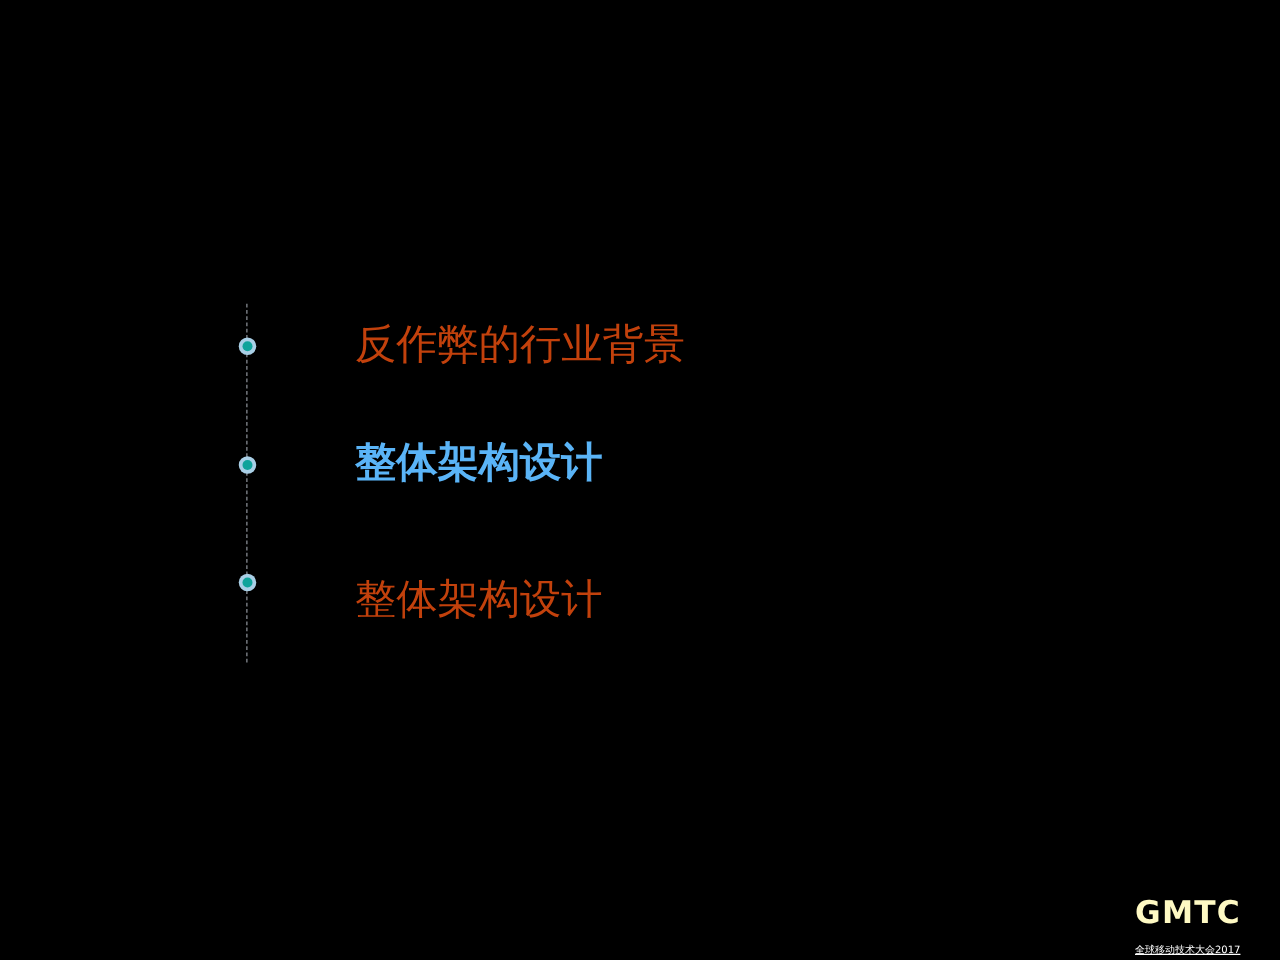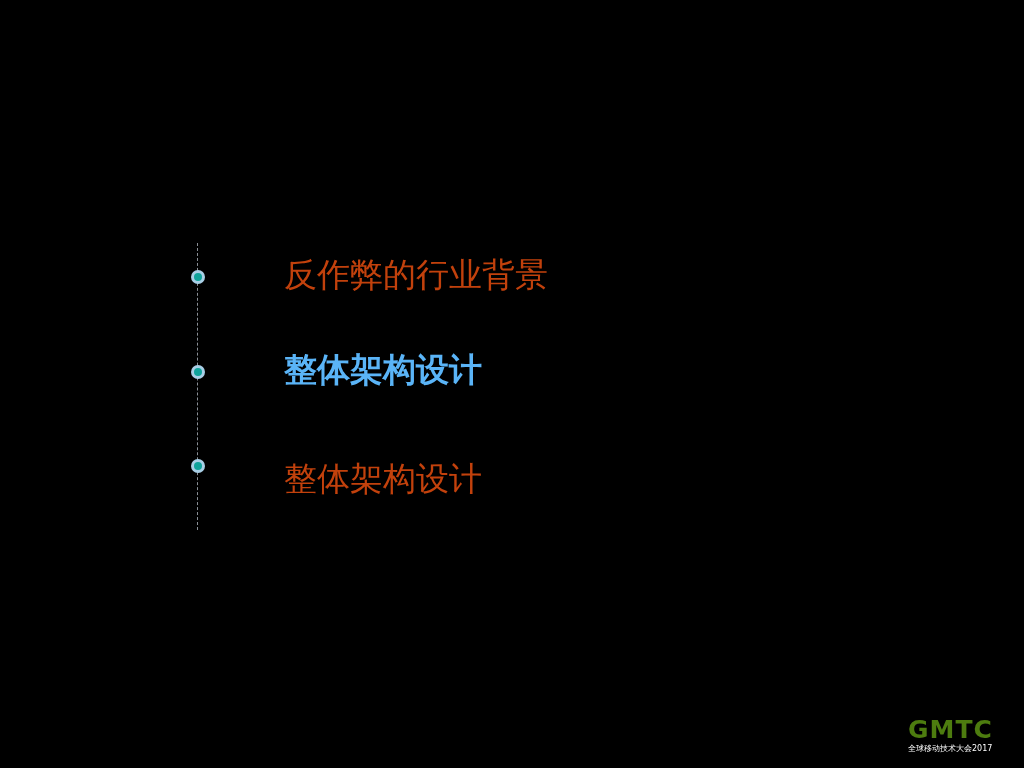--- a/index.html
+++ b/index.html
@@ -62,29 +62,30 @@
       left: 908px;
       top: 717px;
       width: 96px;
       height: 40px;
     }
     .logo-mark {
       font-family: "DejaVu Sans", "Liberation Sans", sans-serif;
       font-weight: bold;
       font-size: 25px;
       line-height: 26px;
-      color: #4d7c0f;
+      color: #fef9c3;
       letter-spacing: 1px;
     }
     .logo-sub {
       font-size: 8px;
       line-height: 10px;
       color: #ffffff;
-      margin-top: 1px;
+      margin-top: 12px;
       white-space: nowrap;
+      text-decoration: underline;
     }
   </style>
 </head>
 <body>
 
 <div class="slide">
 
   <div class="timeline-line"></div>
 
   <div class="node" style="top:270px;"></div>

